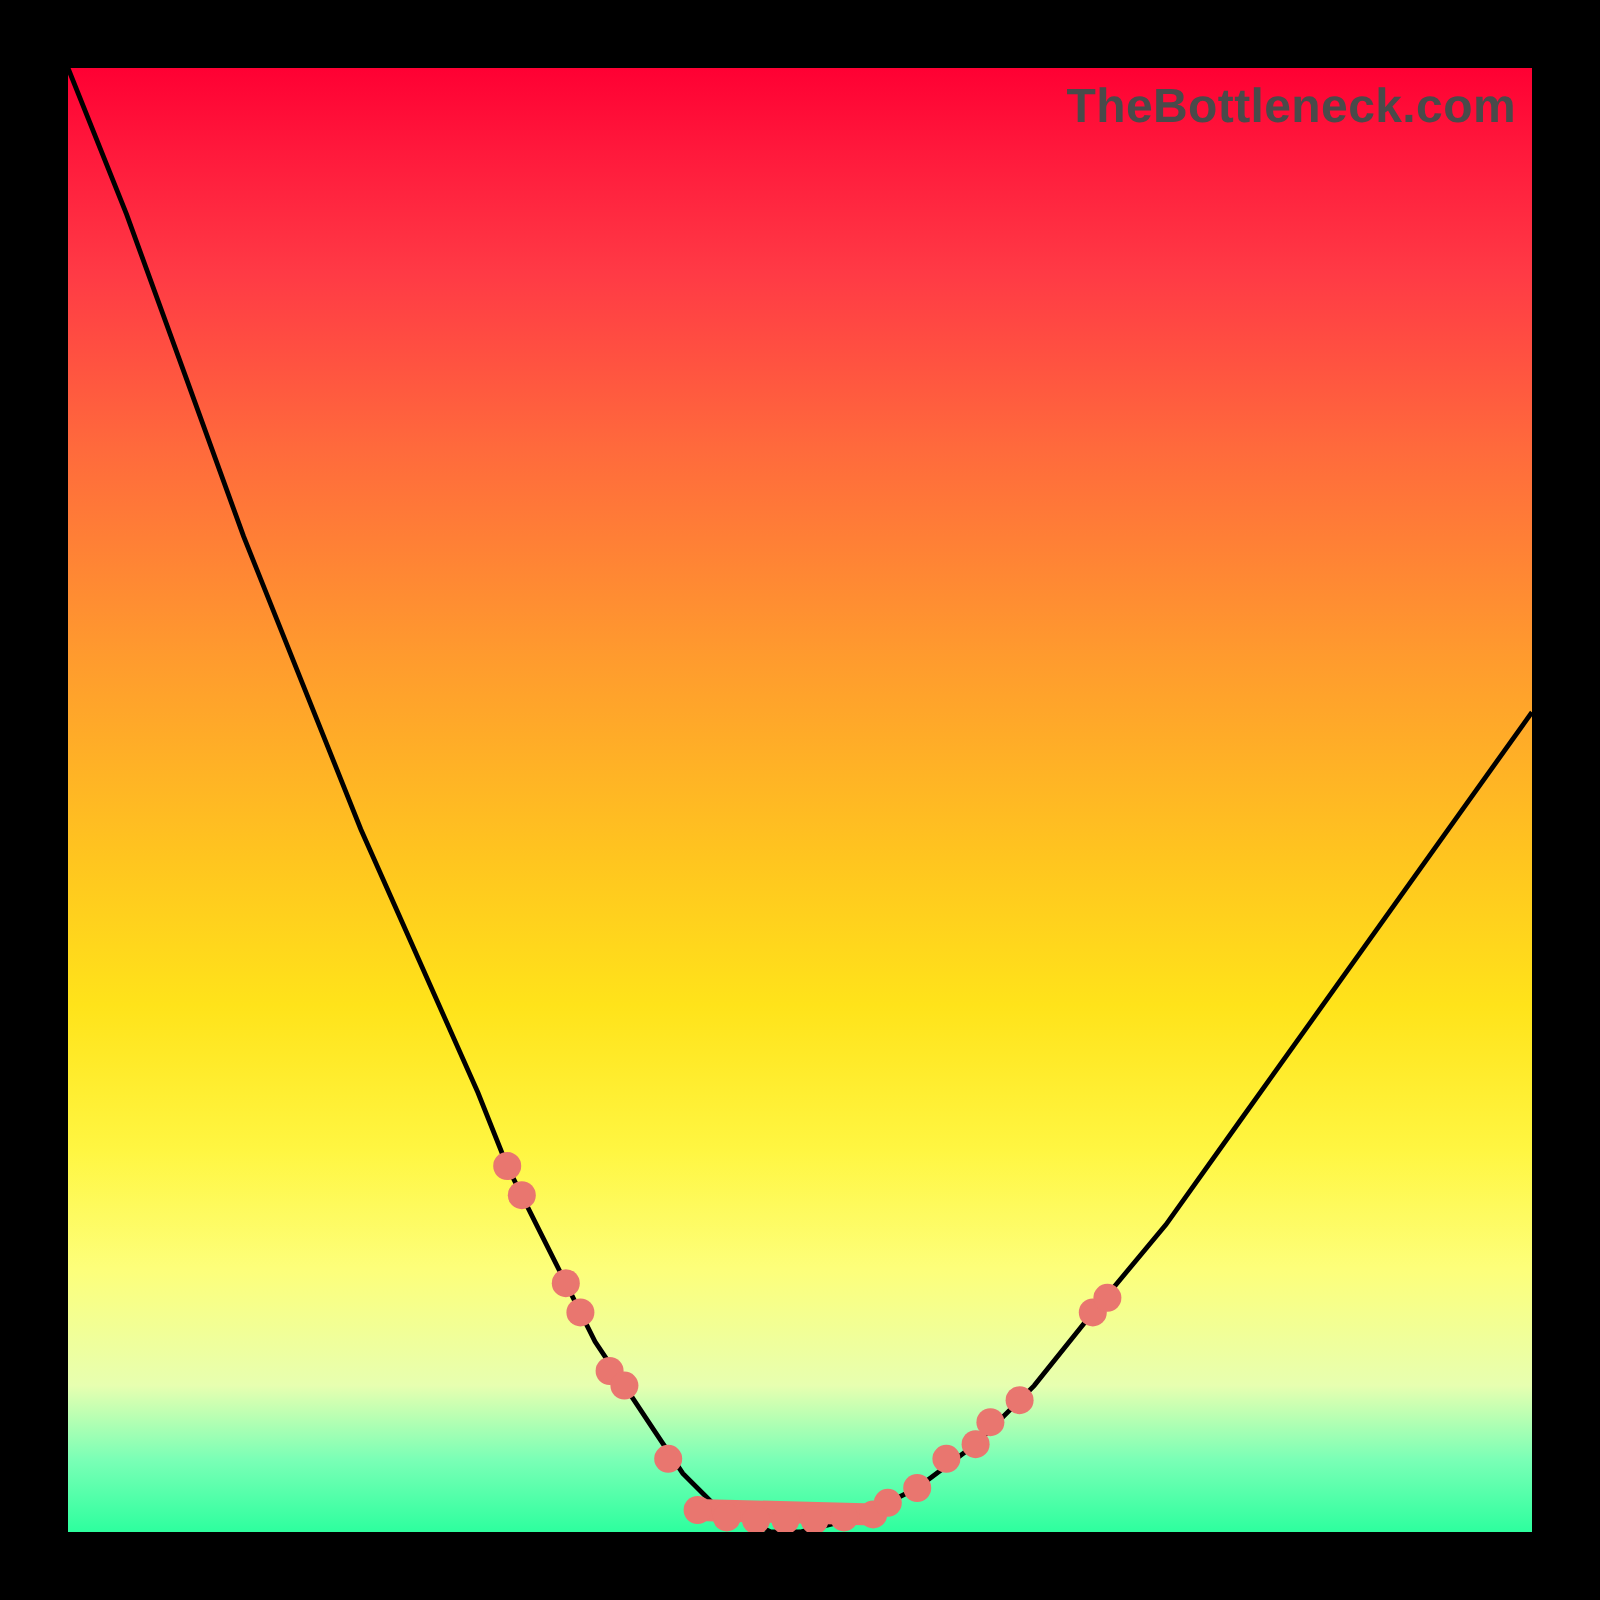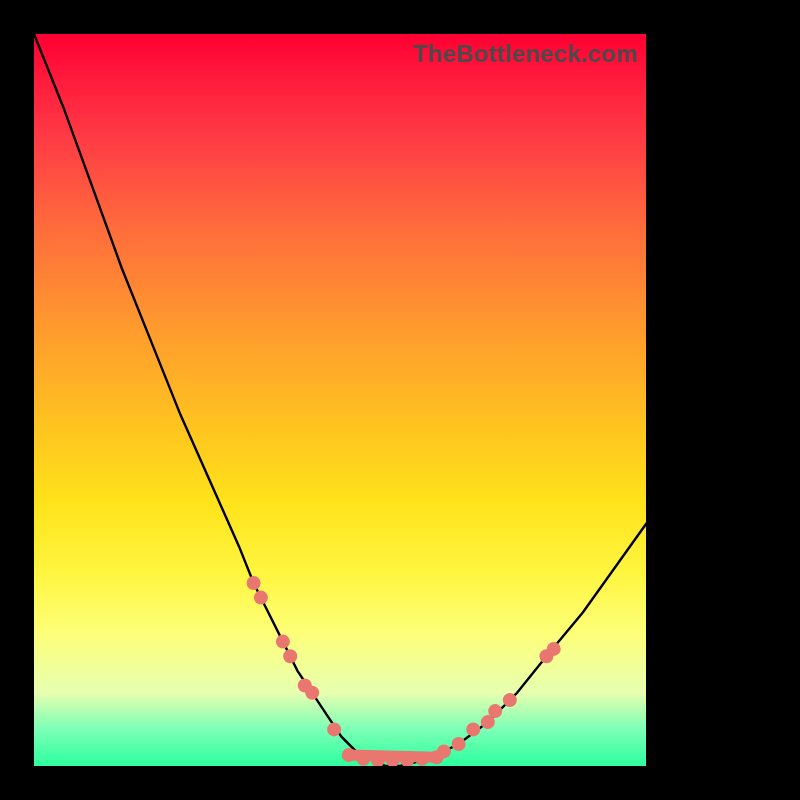--- a/index.html
+++ b/index.html
@@ -16,21 +16,21 @@
     left: 0;
     top: 0;
     width: 800px;
     height: 800px;
     background: #000;
   }
   .plot {
     position: absolute;
     left: 34px;
     top: 34px;
-    width: 612px;
+    width: 732px;
     height: 732px;
     
     background: linear-gradient(to bottom,
       #ff0033 0%,
       #ff1a3c 6%,
       #ff3a45 14%,
       #ff6a3c 26%,
       #ff9a2e 40%,
       #ffc51f 54%,
       #ffe31a 64%,

